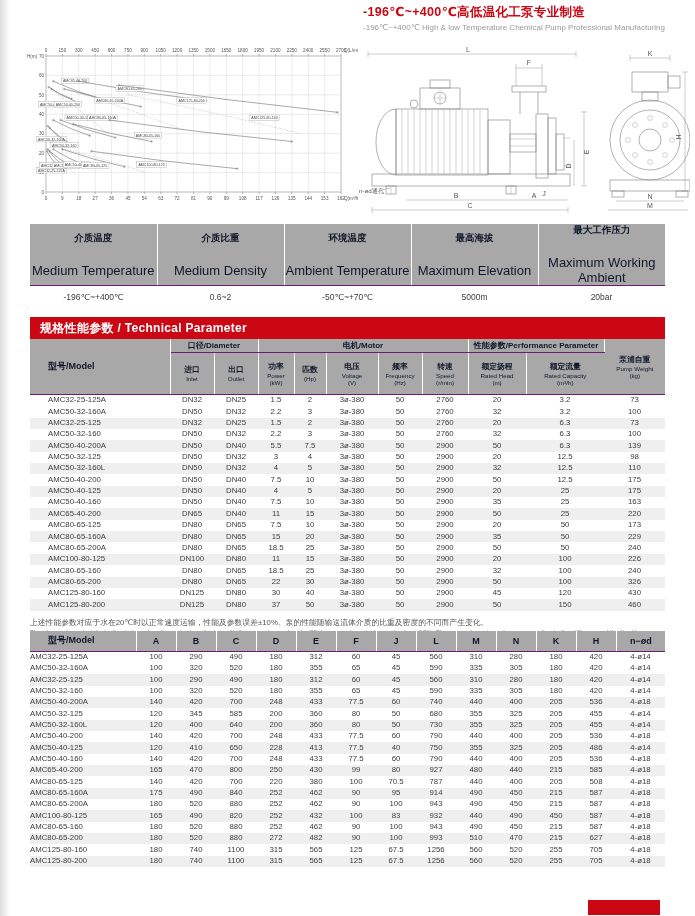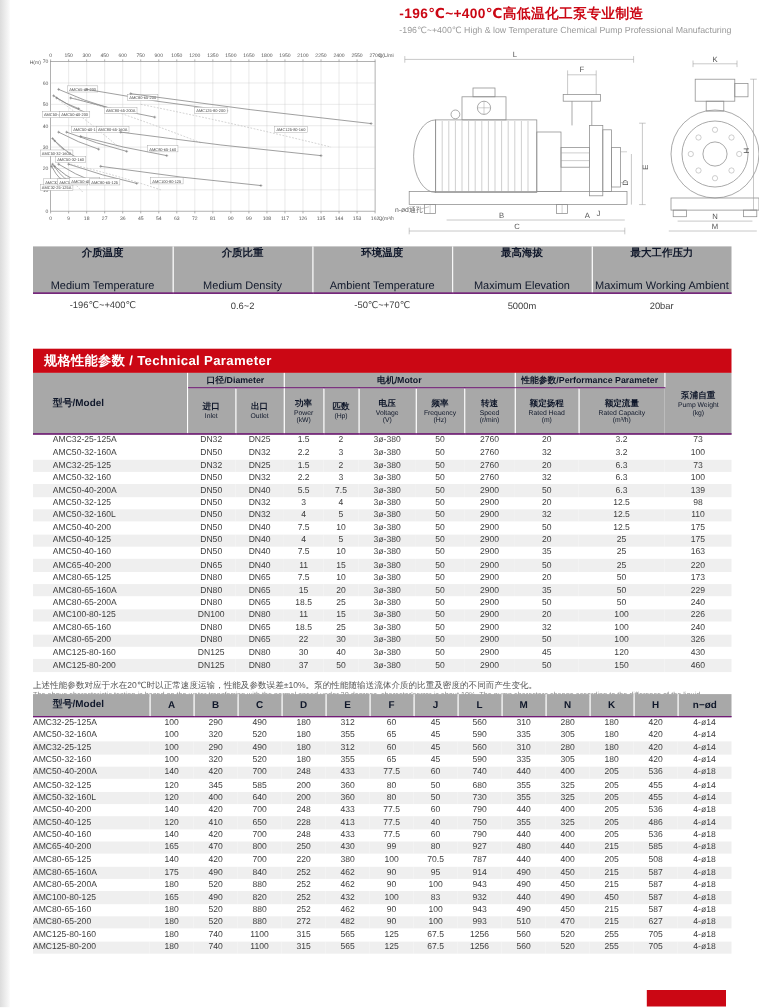--- a/index.html
+++ b/index.html
@@ -19,21 +19,21 @@
 .sec-wc{top:224px}.sec-tp{top:317px}.sec-is{top:631px}
 .redbar{height:22px;background:var(--red);color:#fff;font-size:12px;font-weight:bold;line-height:22px;padding-left:10px;letter-spacing:.3px}
 
 table{width:100%;border-collapse:collapse;table-layout:fixed}
 th{background:var(--gray);color:#0f172a;font-weight:bold;border-right:1px solid #fff;border-bottom:1px solid #701a75;text-align:center;vertical-align:middle}
 th:last-child{border-right:none}
 td{text-align:center;vertical-align:middle;color:#3c3c3c}
 
 .wc th{height:36px}
 .wc th .cn{font-size:9.5px}
-.wc th .en{font-size:10px;font-weight:normal;margin-top:18px}
+.wc th .en{font-size:13px;font-weight:normal;margin-top:18px}
 .wc td{height:22px;font-size:8.5px}
 
 .tp th{font-size:8px;padding:1px 0}
 .tp .group-row th{height:13px}
 .tp .sub-row th{height:42px}
 .tp th .cn{font-size:7.8px}
 .tp th .en{font-size:6.2px;font-weight:normal;line-height:1.15}
 .tp .model-h{text-align:left;padding-left:18px;font-size:9px}
 .tp td{font-size:7.8px;padding:1.4px 0;line-height:1.1}
 .tp tbody tr:nth-child(odd):not(:first-child) td{background:var(--alt)}

